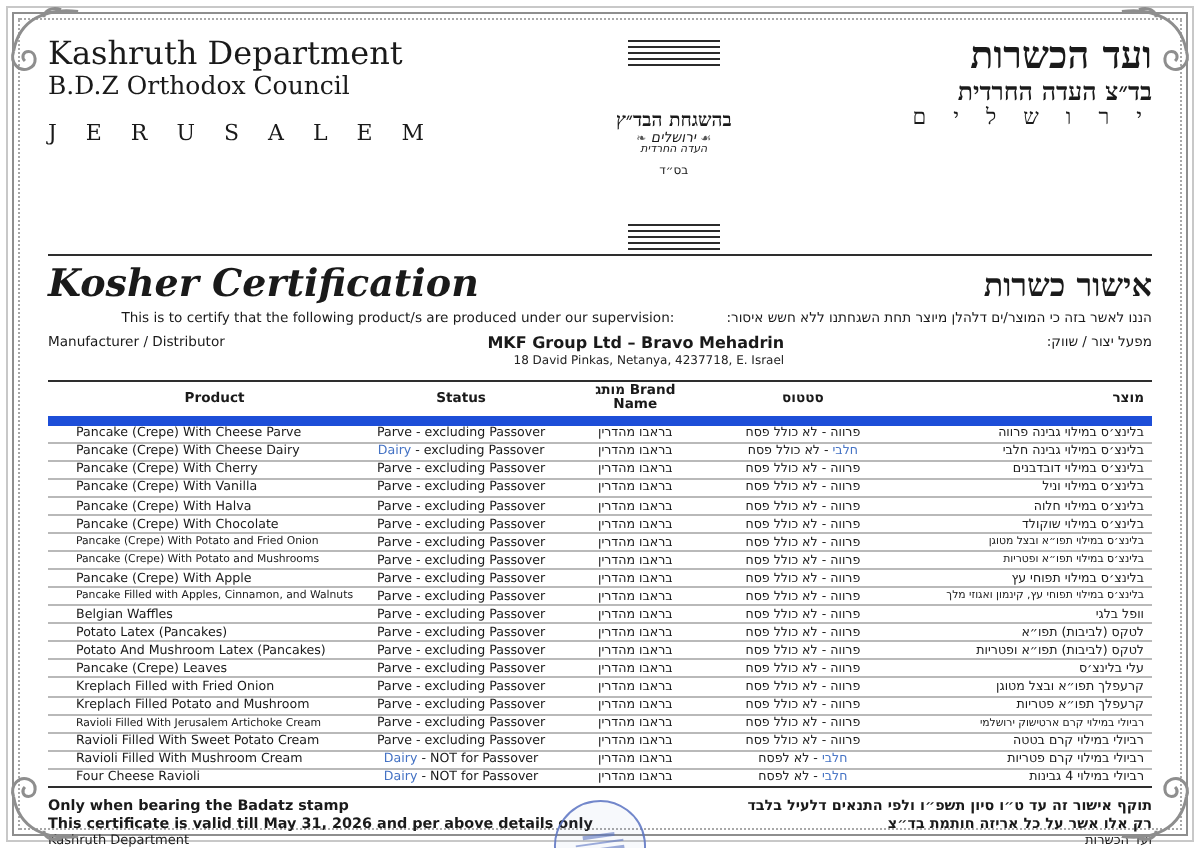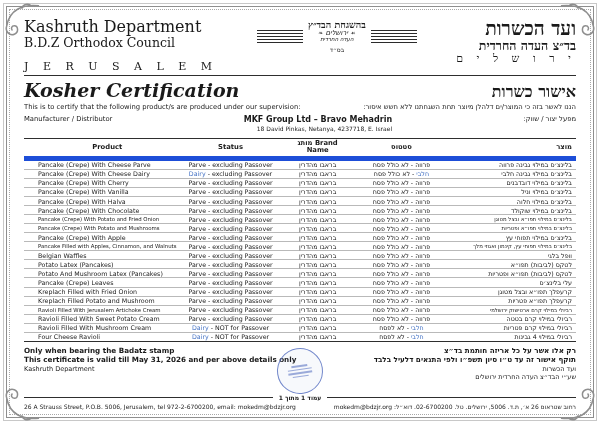--- a/index.html
+++ b/index.html
@@ -14,42 +14,42 @@
   .c-bl{bottom:2px;left:2px;transform:scaleY(-1);}
   .c-br{bottom:2px;right:2px;transform:scale(-1,-1);}
   .content{position:absolute;inset:10px 24px;display:flex;flex-direction:column;}
 
   
   .hdr{display:flex;justify-content:space-between;align-items:flex-start;margin-top:8px;}
   .org-en{font-family:"DejaVu Serif",serif;line-height:1.15;}
   .org-en .l1{font-size:16px;}
   .org-en .l2{font-size:12.5px;}
   .org-en .l3{font-size:11px;letter-spacing:5.5px;margin-top:10px;}
-  .logo{display:flex;align-items:center;gap:5px;margin-top:2px;}
+  .logo{display:flex;align-items:center;gap:23px;margin-top:2px;flex-direction:column;}
   .speedlines{width:46px;height:13px;background:repeating-linear-gradient(to bottom,#2b2b2b 0 1px,transparent 1px 3px);}
   .logo-mid{text-align:center;line-height:1.05;}
   .logo-mid .lt{font-family:"DejaVu Serif",serif;font-weight:bold;font-size:9.5px;}
   .logo-mid .lm{font-size:7px;font-style:italic;}
   .logo-mid .lb{font-size:5.5px;font-style:italic;}
   .logo-mid .orn{color:#555;font-size:6px;}
   .bsd{font-size:6px;text-align:center;margin-top:4px;}
   .org-he{font-family:"DejaVu Serif",serif;text-align:right;direction:rtl;line-height:1.1;}
   .org-he .h1{font-size:19px;font-weight:bold;}
   .org-he .h2{font-size:12.5px;font-weight:bold;}
   .org-he .h3{font-size:11px;letter-spacing:5px;}
 
   .rule{border-top:1.5px solid #2e2e2e;margin-top:2px;}
 
   .meta{display:flex;justify-content:space-between;font-size:6.5px;margin-top:3px;color:#222;}
 
   .titles{display:flex;justify-content:space-between;align-items:baseline;margin-top:3px;}
   .title-en{font-family:"DejaVu Serif",serif;font-style:italic;font-weight:bold;font-size:19px;}
   .title-he{font-family:"DejaVu Serif",serif;font-weight:bold;font-size:16px;direction:rtl;}
 
-  .certify{display:flex;justify-content:space-between;font-size:6.8px;margin-top:2px;}
+  .certify{display:flex;justify-content:flex-end;font-size:6.8px;margin-top:2px;gap:26px;}
   .certify .he{direction:rtl;}
 
   .manu{display:flex;justify-content:space-between;align-items:flex-start;font-size:6.8px;margin-top:4px;gap:48px;}
   .manu .blk{text-align:right;line-height:1.25;}
   .manu .bold{font-weight:bold;font-size:8px;}
   .manu .addr{font-size:6px;color:#222;}
   .manu .he{direction:rtl;}
 
   table{width:100%;border-collapse:collapse;margin-top:5px;border-top:1.5px solid #2e2e2e;border-bottom:1.3px solid #2e2e2e;}
   th{font-size:6.8px;font-weight:bold;padding:1px 2px;border-bottom:5px solid #1d4ed8;line-height:1.1;}
@@ -325,22 +325,22 @@
         <div class="b">This certificate is valid till May 31, 2026 and per above details only</div>
         <div class="r">Kashruth Department</div>
       </div>
       <div class="stamp">
           <i></i>
           <i></i>
           <i></i>
           <i></i>
         </div>
       <div class="he">
+        <div class="b">תוקף אישור זה עד ט״ו סיון תשפ״ו ולפי התנאים דלעיל בלבד</div>
         <div class="b">רק אלו אשר על כל אריזה חותמת בד״צ</div>
-        <div class="b">תוקף אישור זה עד ט״ו סיון תשפ״ו ולפי התנאים דלעיל בלבד</div>
         <div class="r">ועד הכשרות</div>
         <div class="r">שע״י הבד״צ העדה החרדית ירושלים</div>
       </div>
     </div>
 
     <div class="bottom">
       <div class="pageline">
         <div class="hrline"></div>
         <span class="pagenum">עמוד 1 מתוך 1</span>
         <div class="hrline"></div>

